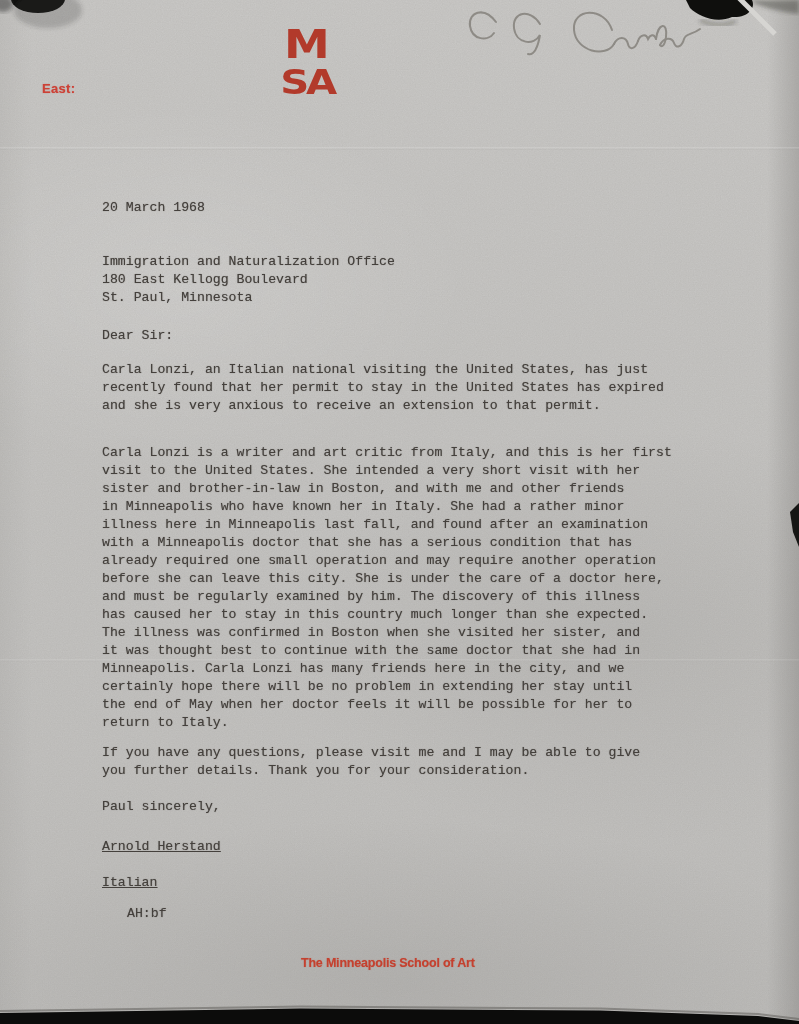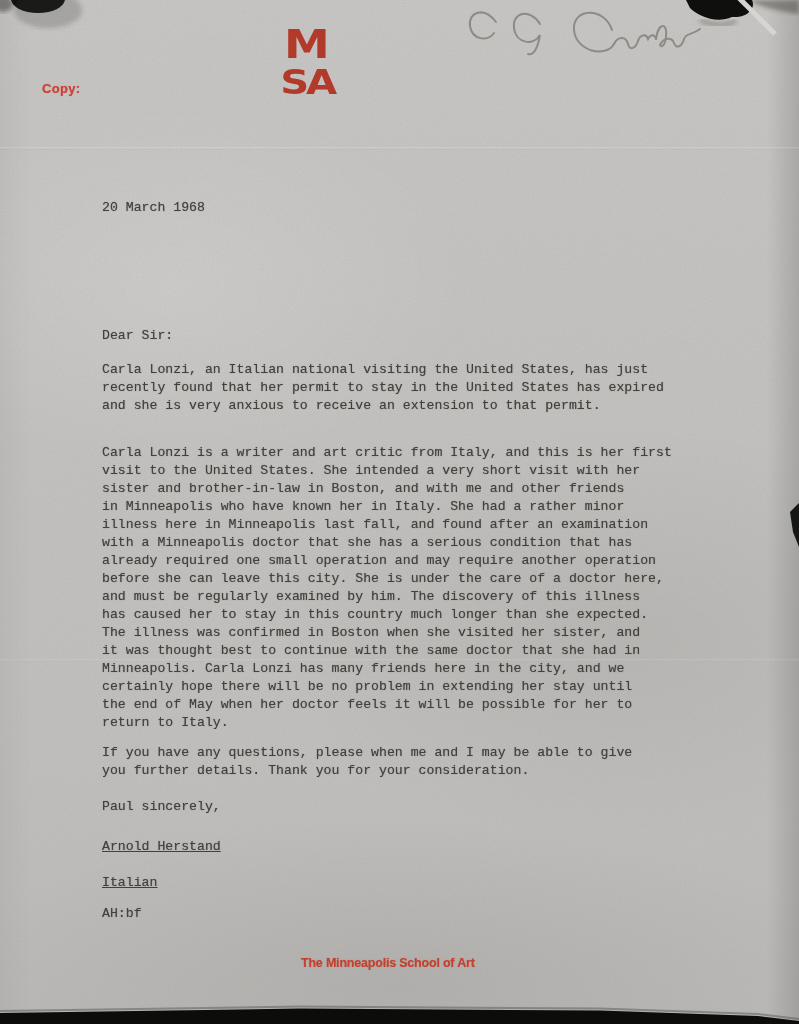--- a/index.html
+++ b/index.html
@@ -40,21 +40,21 @@
   }
   .tblock{position:absolute;left:102px;white-space:pre-line;}
   .t-date{top:199px;}
   .t-recipient{top:253px;}
   .t-salutation{top:327px;text-align:center;}
   .t-p1{top:361px;}
   .t-p2{top:444px;}
   .t-p3{top:744px;}
   .t-closing{top:798px;}
   .t-signature{top:820px;text-decoration:underline;}
-  .t-initials{top:905px;}
+  .t-initials{top:905px;margin-left:25px;}
 
   .footer-org{
     position:absolute;left:257px;top:956px;
     color:#c4412f;font-weight:bold;font-size:12.5px;letter-spacing:-.2px;
     text-shadow:0 0 1px rgba(196,65,47,.55);
     margin-left:44px;
   }
   .marks{position:absolute;inset:0;pointer-events:none;}
 </style>
 </head>
@@ -66,21 +66,21 @@
     <filter id="speckle">
       <feTurbulence type="fractalNoise" baseFrequency="0.85" numOctaves="2" seed="7" stitchTiles="stitch"></feTurbulence>
       <feColorMatrix type="matrix" values="0 0 0 0 0.28  0 0 0 0 0.27  0 0 0 0 0.25  0.35 0.35 0.35 0 -0.18"></feColorMatrix>
     </filter>
     <rect width="799" height="1024" filter="url(#speckle)"></rect>
   </svg>
 
   <div class="crease c1"></div>
   <div class="crease c2"></div>
 
-  <div class="copy-stamp">Copy:</div>
+  <div class="copy-stamp">East:</div>
 
   <svg class="logo" width="84" height="84" viewBox="0 0 84 84">
     <g fill="#b23a2b" font-family="DejaVu Sans, Liberation Sans, sans-serif" font-weight="bold" text-anchor="middle">
       <text x="42" y="40" font-size="46" transform="scale(1,0.86)" transform-origin="42 40" fill="#b23a2b">M</text>
       <text x="42" y="76" font-size="36" letter-spacing="-3" transform="scale(1.12,0.92)" transform-origin="42 76" fill="#b23a2b">SA</text>
     </g>
   </svg>
 
   <svg class="handwriting" width="300" height="80" viewBox="0 0 300 80" role="img" aria-label="CC Carla">
     <g fill="none" stroke="#85827c" stroke-width="2" stroke-linecap="round" opacity="0.85">
@@ -89,41 +89,44 @@
       <path d="M157 30 C149 6 117 8 119 30 C121 52 151 58 159 44"></path>
       <path d="M159 44 C163 36 171 36 173 44 C174 50 180 50 183 41"></path>
       <path d="M183 41 C185 35 191 33 193 39 C195 35 199 33 201 39"></path>
       <path d="M201 39 C203 23 213 21 211 37 C210 45 207 48 205 45"></path>
       <path d="M205 45 C209 37 217 37 219 43 C221 49 227 47 229 39 C231 33 237 35 245 29"></path>
     </g>
   </svg>
 
   <div class="letter">
     <div class="tblock t-date">20 March 1968</div>
+    <div class="tblock t-recipient">Immigration and Naturalization Office
+180 East Kellogg Boulevard
+St. Paul, Minnesota</div>
     <div class="tblock t-salutation">Dear Sir:</div>
     <div class="tblock t-p1">Carla Lonzi, an Italian national visiting the United States, has just
 recently found that her permit to stay in the United States has expired
 and she is very anxious to receive an extension to that permit.</div>
     <div class="tblock t-p2">Carla Lonzi is a writer and art critic from Italy, and this is her first
 visit to the United States.  She intended a very short visit with her
 sister and brother-in-law in Boston, and with me and other friends
 in Minneapolis who have known her in Italy.  She had a rather minor
 illness here in Minneapolis last fall, and found after an examination
 with a Minneapolis doctor that she has a serious condition that has
 already required one small operation and may require another operation
 before she can leave this city.  She is under the care of a doctor here,
 and must be regularly examined by him.  The discovery of this illness
 has caused her to stay in this country much longer than she expected.
 The illness was confirmed in Boston when she visited her sister, and
 it was thought best to continue with the same doctor that she had in
 Minneapolis.  Carla Lonzi has many friends here in the city, and we
 certainly hope there will be no problem in extending her stay until
 the end of May when her doctor feels it will be possible for her to
 return to Italy.</div>
-    <div class="tblock t-p3">If you have any questions, please when me and I may be able to give
+    <div class="tblock t-p3">If you have any questions, please visit me and I may be able to give
 you further details.  Thank you for your consideration.</div>
     <div class="tblock t-closing">Paul sincerely,</div>
     <div class="tblock t-signature">
       <div>Arnold Herstand</div>
       <div>Italian</div>
     </div>
     <div class="tblock t-initials">AH:bf</div>
   </div>
 
   <div class="footer-org">The Minneapolis School of Art</div>

